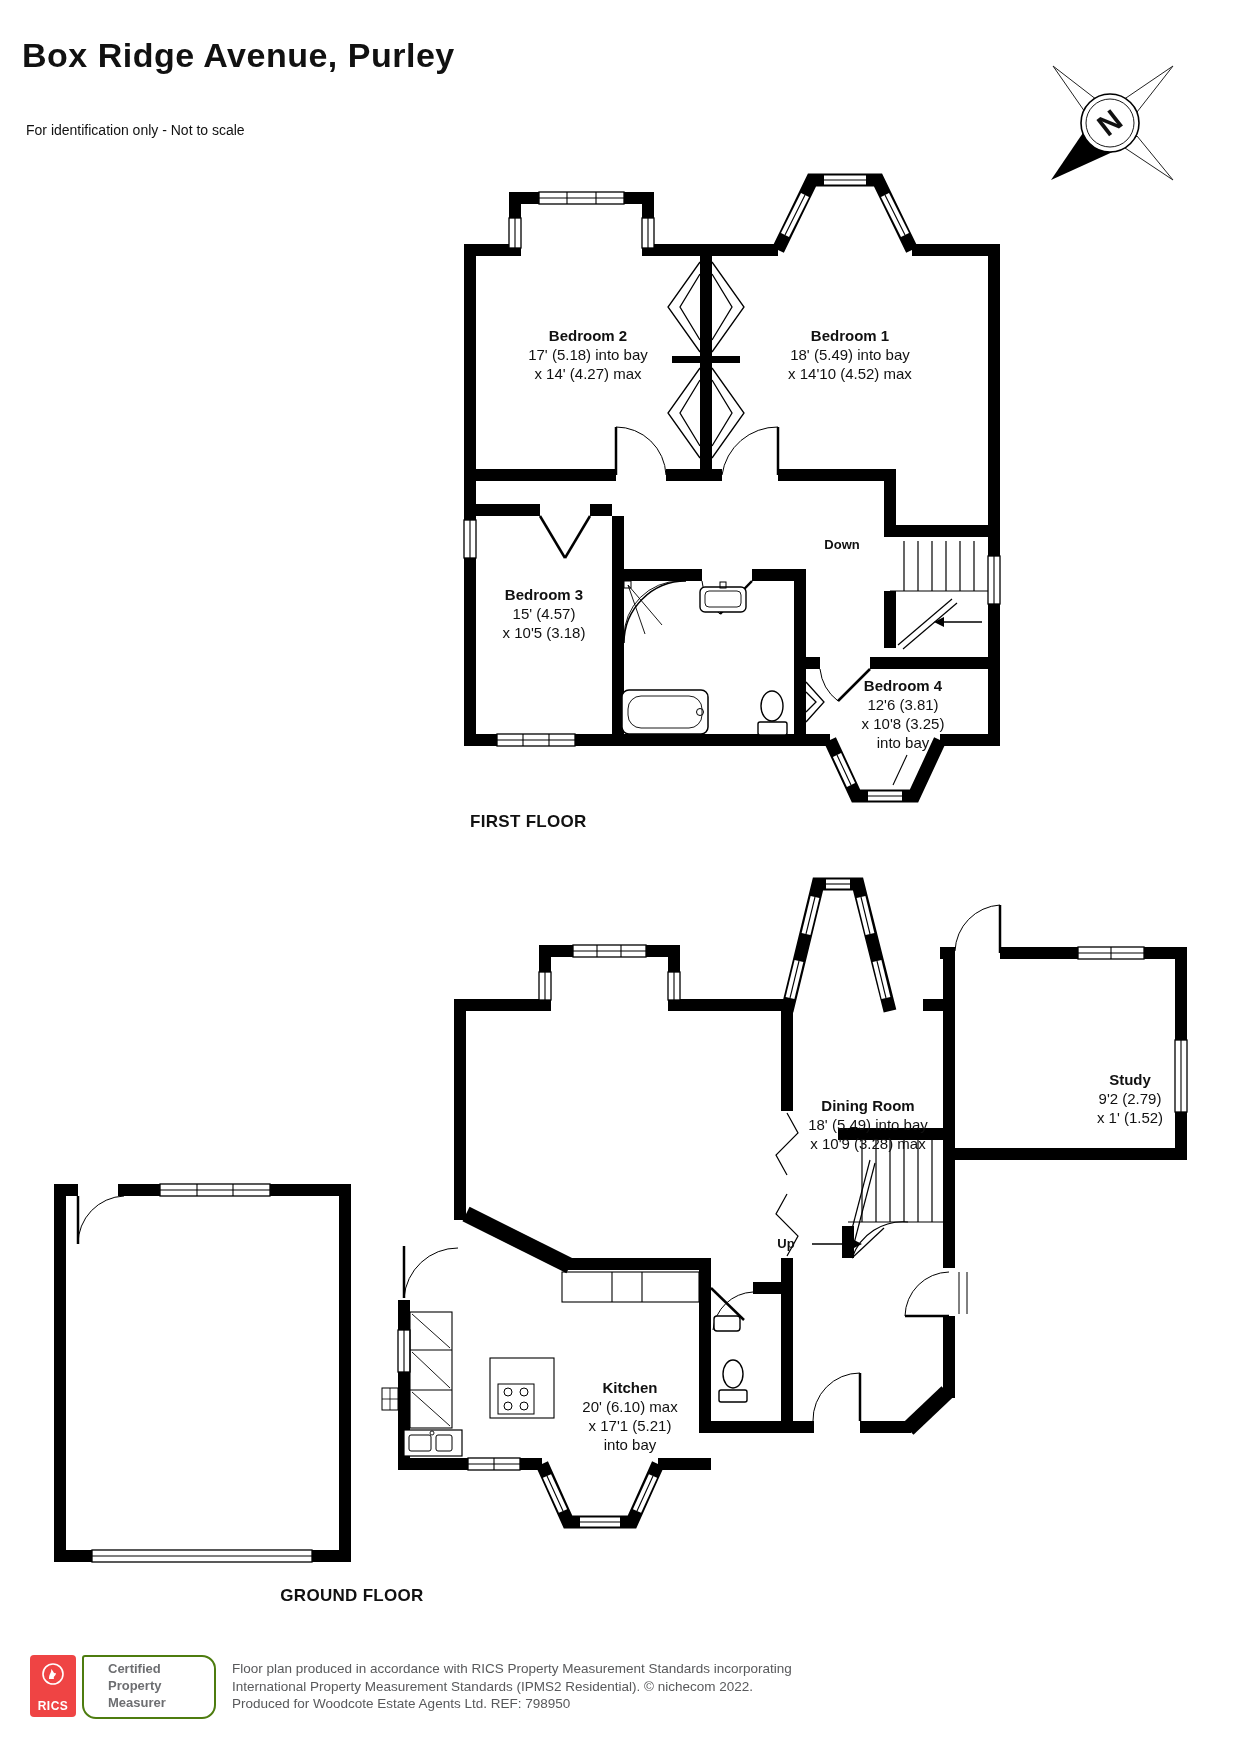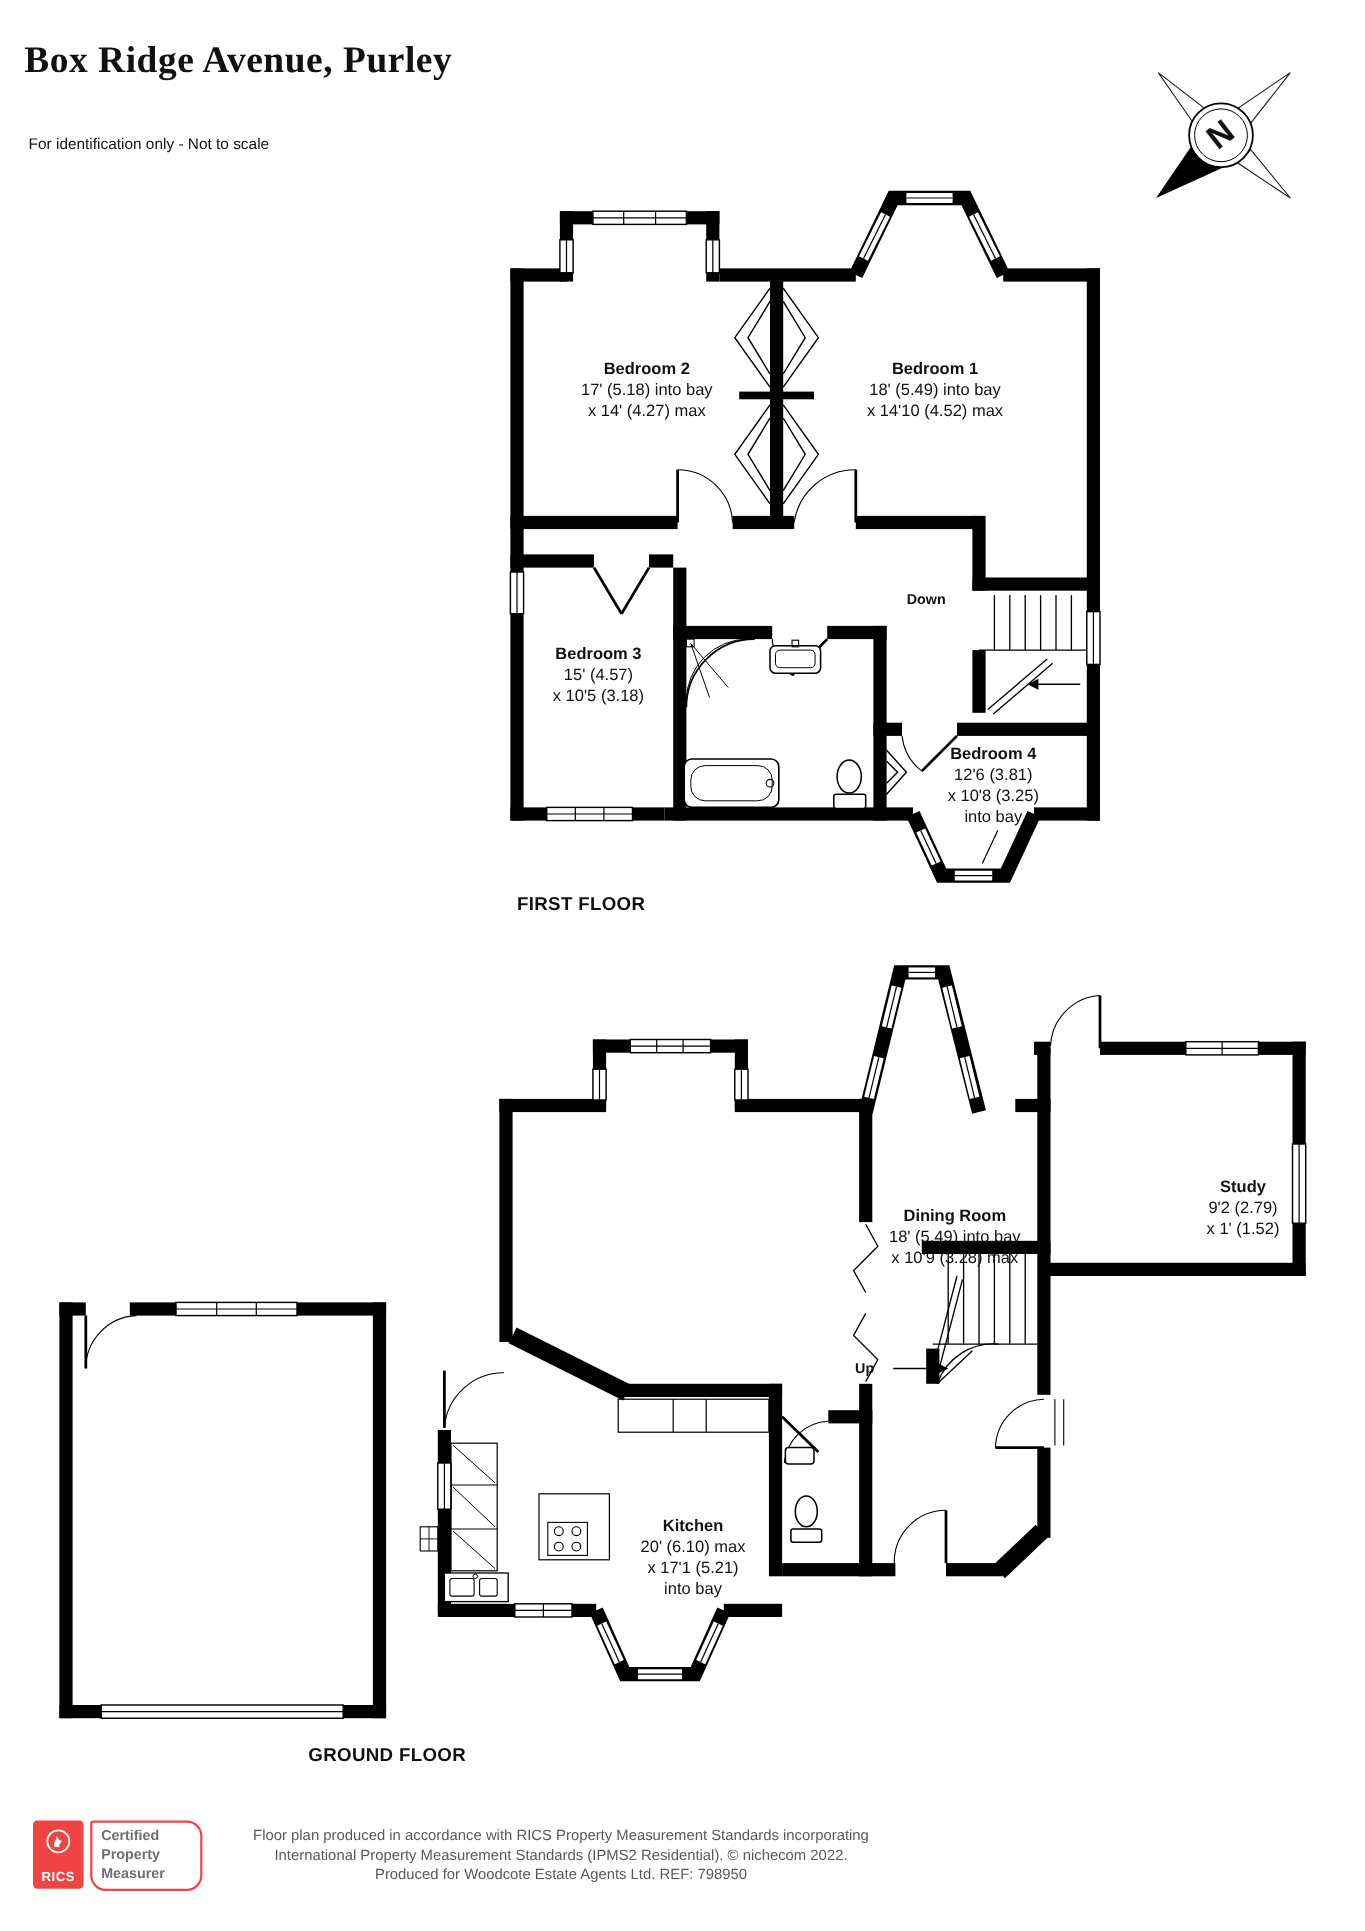--- a/index.html
+++ b/index.html
@@ -1,33 +1,33 @@
 <!DOCTYPE html>
 <html><head>
 <meta charset="utf-8">
 <style>
   html,body{margin:0;padding:0;background:#fff;}
   .page{position:relative;width:1241px;height:1755px;background:#fff;overflow:hidden;
         font-family:"Liberation Sans", sans-serif;color:#111;}
   .plan-svg{position:absolute;left:0;top:0;}
-  .title{position:absolute;left:22px;top:36px;font-size:34px;font-weight:bold;letter-spacing:0.5px;font-family:Liberation Serif, serif;}
+  .title{position:absolute;left:22px;top:36px;font-size:34px;font-weight:bold;letter-spacing:0.5px;}
   .subtitle{position:absolute;left:26px;top:90px;font-size:22px;}
   .note{position:absolute;left:26px;top:122px;font-size:14px;}
   .room-label{position:absolute;text-align:center;font-size:15px;line-height:19px;}
   .room-label .rname{font-weight:bold;}
   .floor-caption{position:absolute;font-size:17px;font-weight:bold;letter-spacing:0.3px;}
   .stair-label{position:absolute;font-size:13px;font-weight:bold;}
   .footer{position:absolute;left:30px;top:1655px;display:flex;align-items:flex-start;}
   .rics-box{width:46px;height:62px;background:#ef4444;border-radius:4px;position:relative;flex:none;}
   .rics-lion{position:absolute;left:50%;top:6px;transform:translateX(-50%);}
   .rics-brand{position:absolute;bottom:4px;width:100%;text-align:center;color:#fff;
               font-weight:bold;font-size:12px;letter-spacing:0.5px;}
-  .cpm-box{margin-left:6px;width:82px;height:54px;border:2px solid #ef4444;border-radius:3px 14px 14px 14px;
-           padding:3px 8px;color:#6d6e71;font-weight:bold;font-size:13px;line-height:17px;flex:none;}
-  .footer-text{margin-left:16px;color:#58595b;font-size:13.5px;line-height:17.5px;padding-top:5px;width:620px;text-align:center;}
+  .cpm-box{margin-left:6px;width:82px;height:54px;border:2px solid #4d7c0f;border-radius:3px 14px 14px 14px;
+           padding:3px 24px;color:#6d6e71;font-weight:bold;font-size:13px;line-height:17px;flex:none;}
+  .footer-text{margin-left:16px;color:#58595b;font-size:13.5px;line-height:17.5px;padding-top:5px;width:620px;}
 </style>
 </head>
 <body>
 
 <div class="page">
 
 <svg class="plan-svg" width="1241" height="1755" viewBox="0 0 1241 1755">
 
   <g stroke-linejoin="miter">
     <polygon points="1173,66 1123,100 1137,112" fill="#fff" stroke="#222" stroke-width="1"></polygon>

